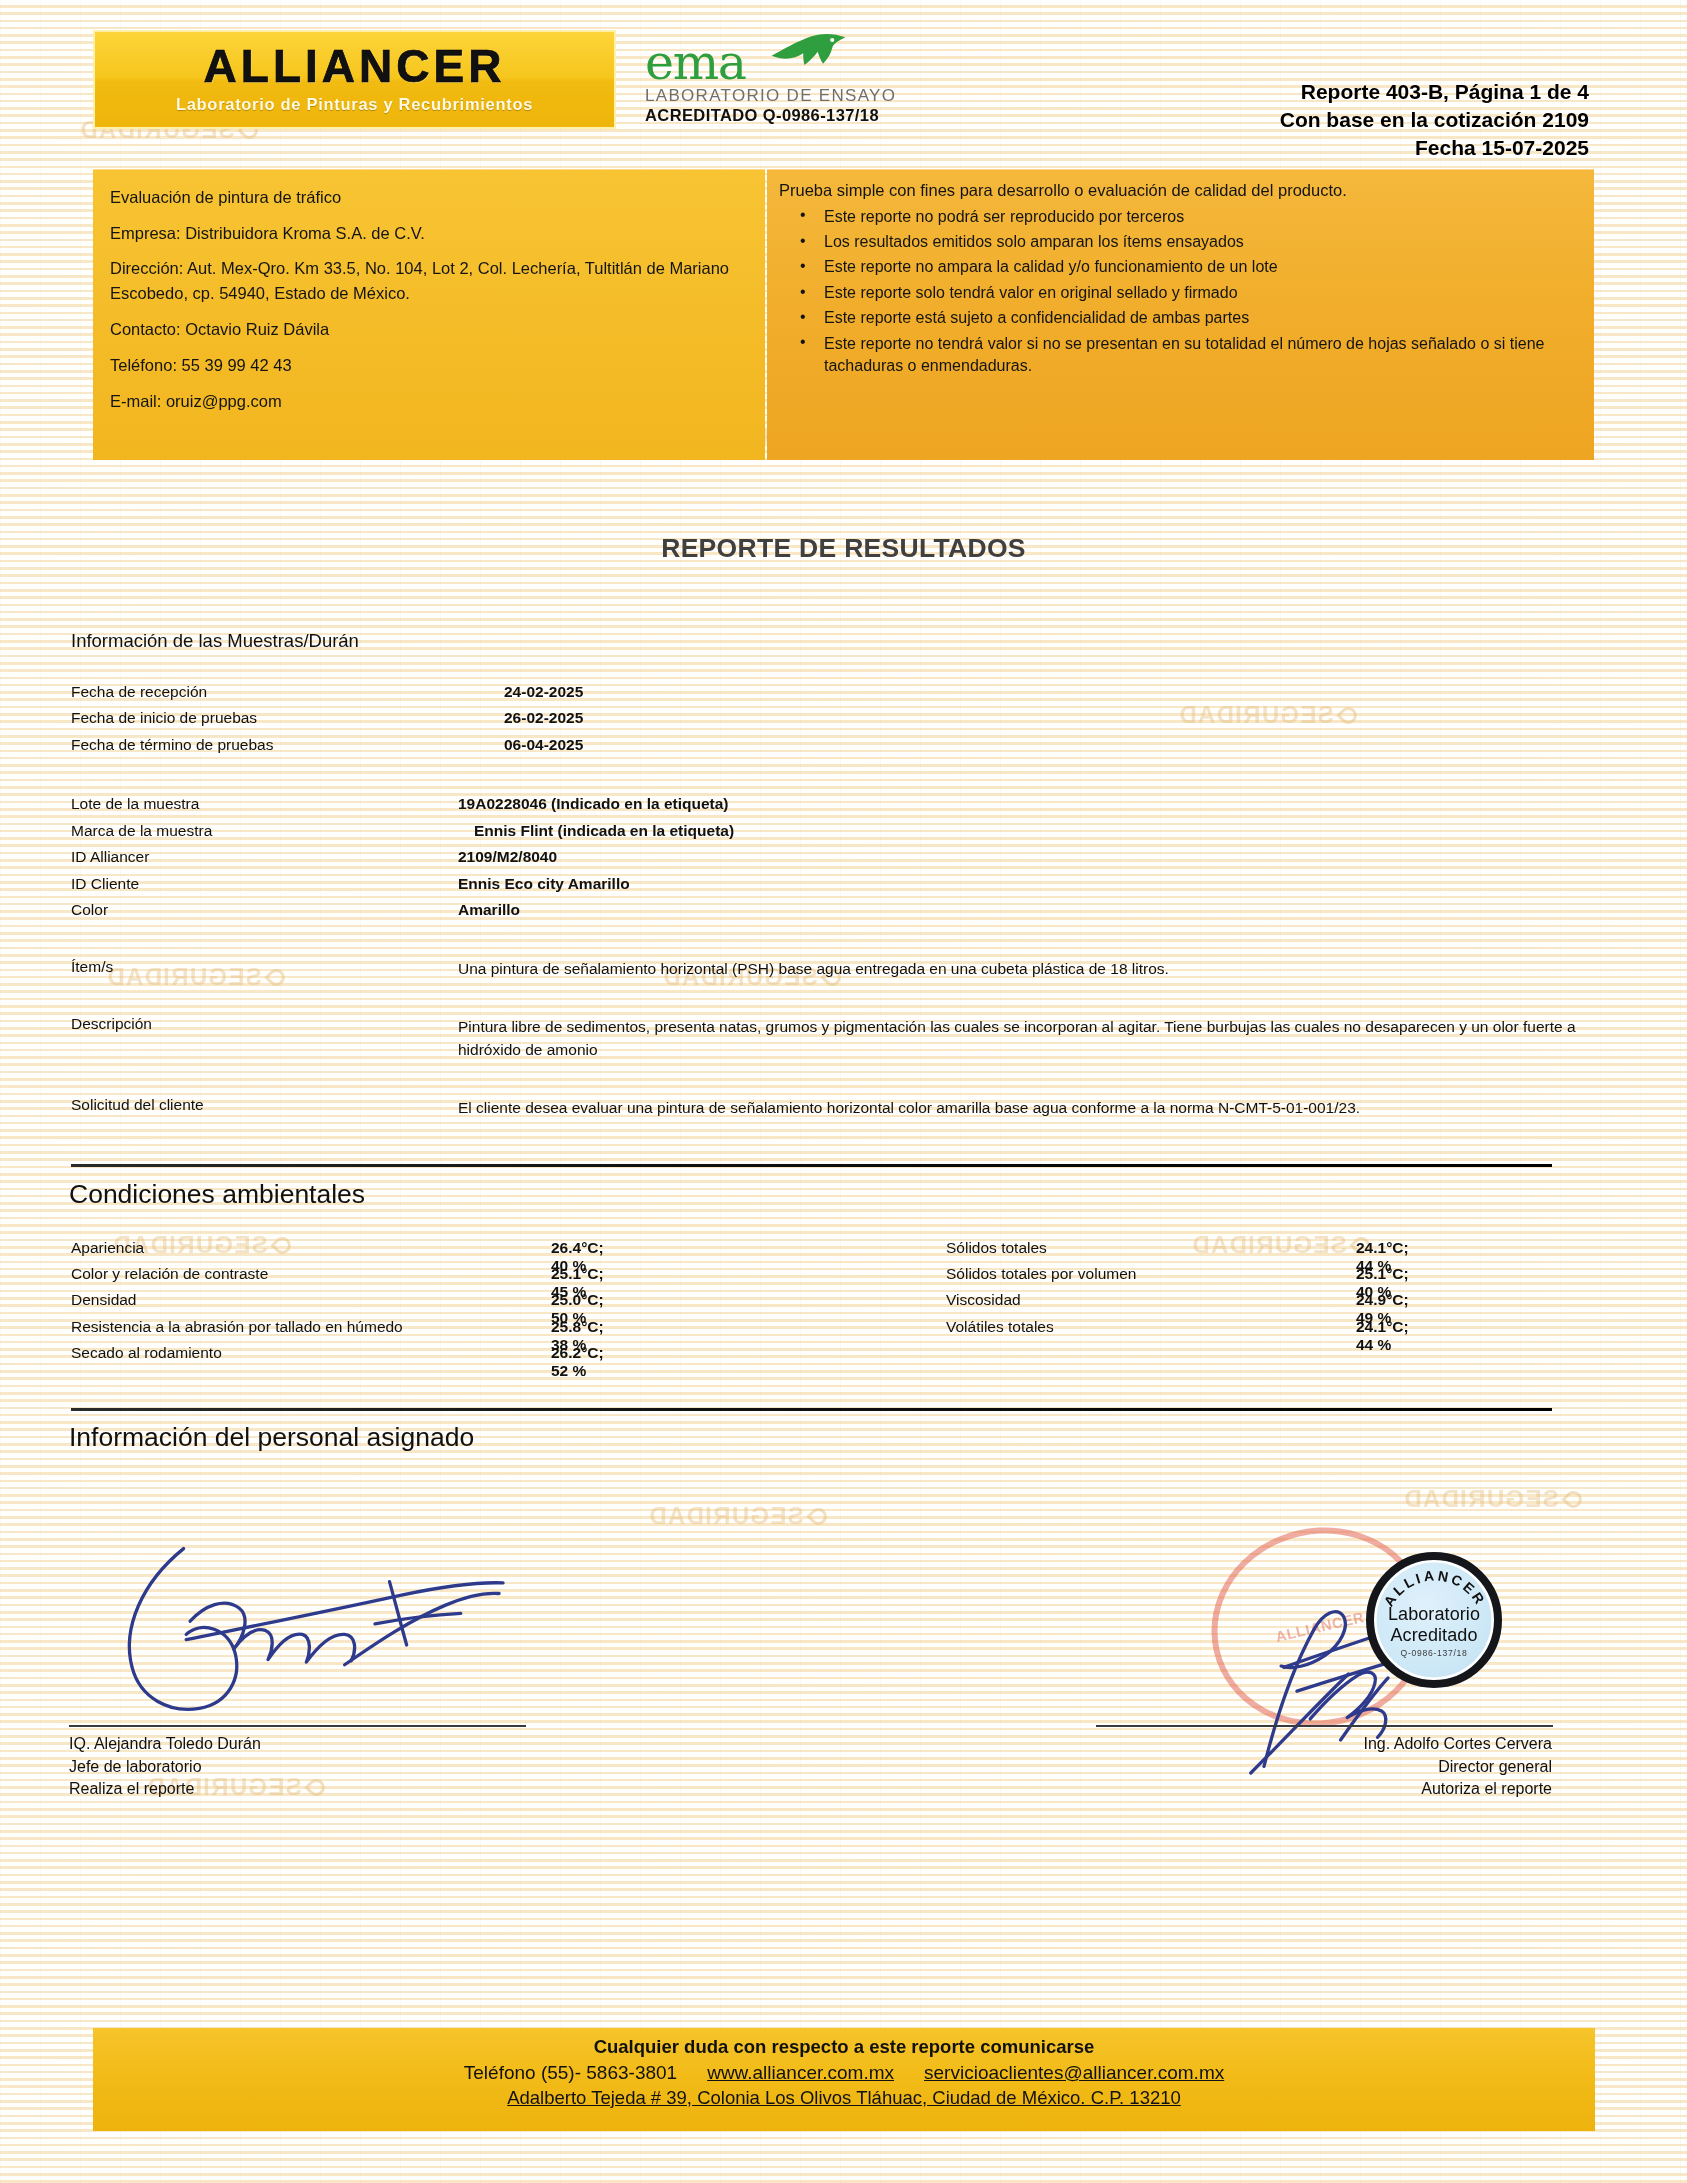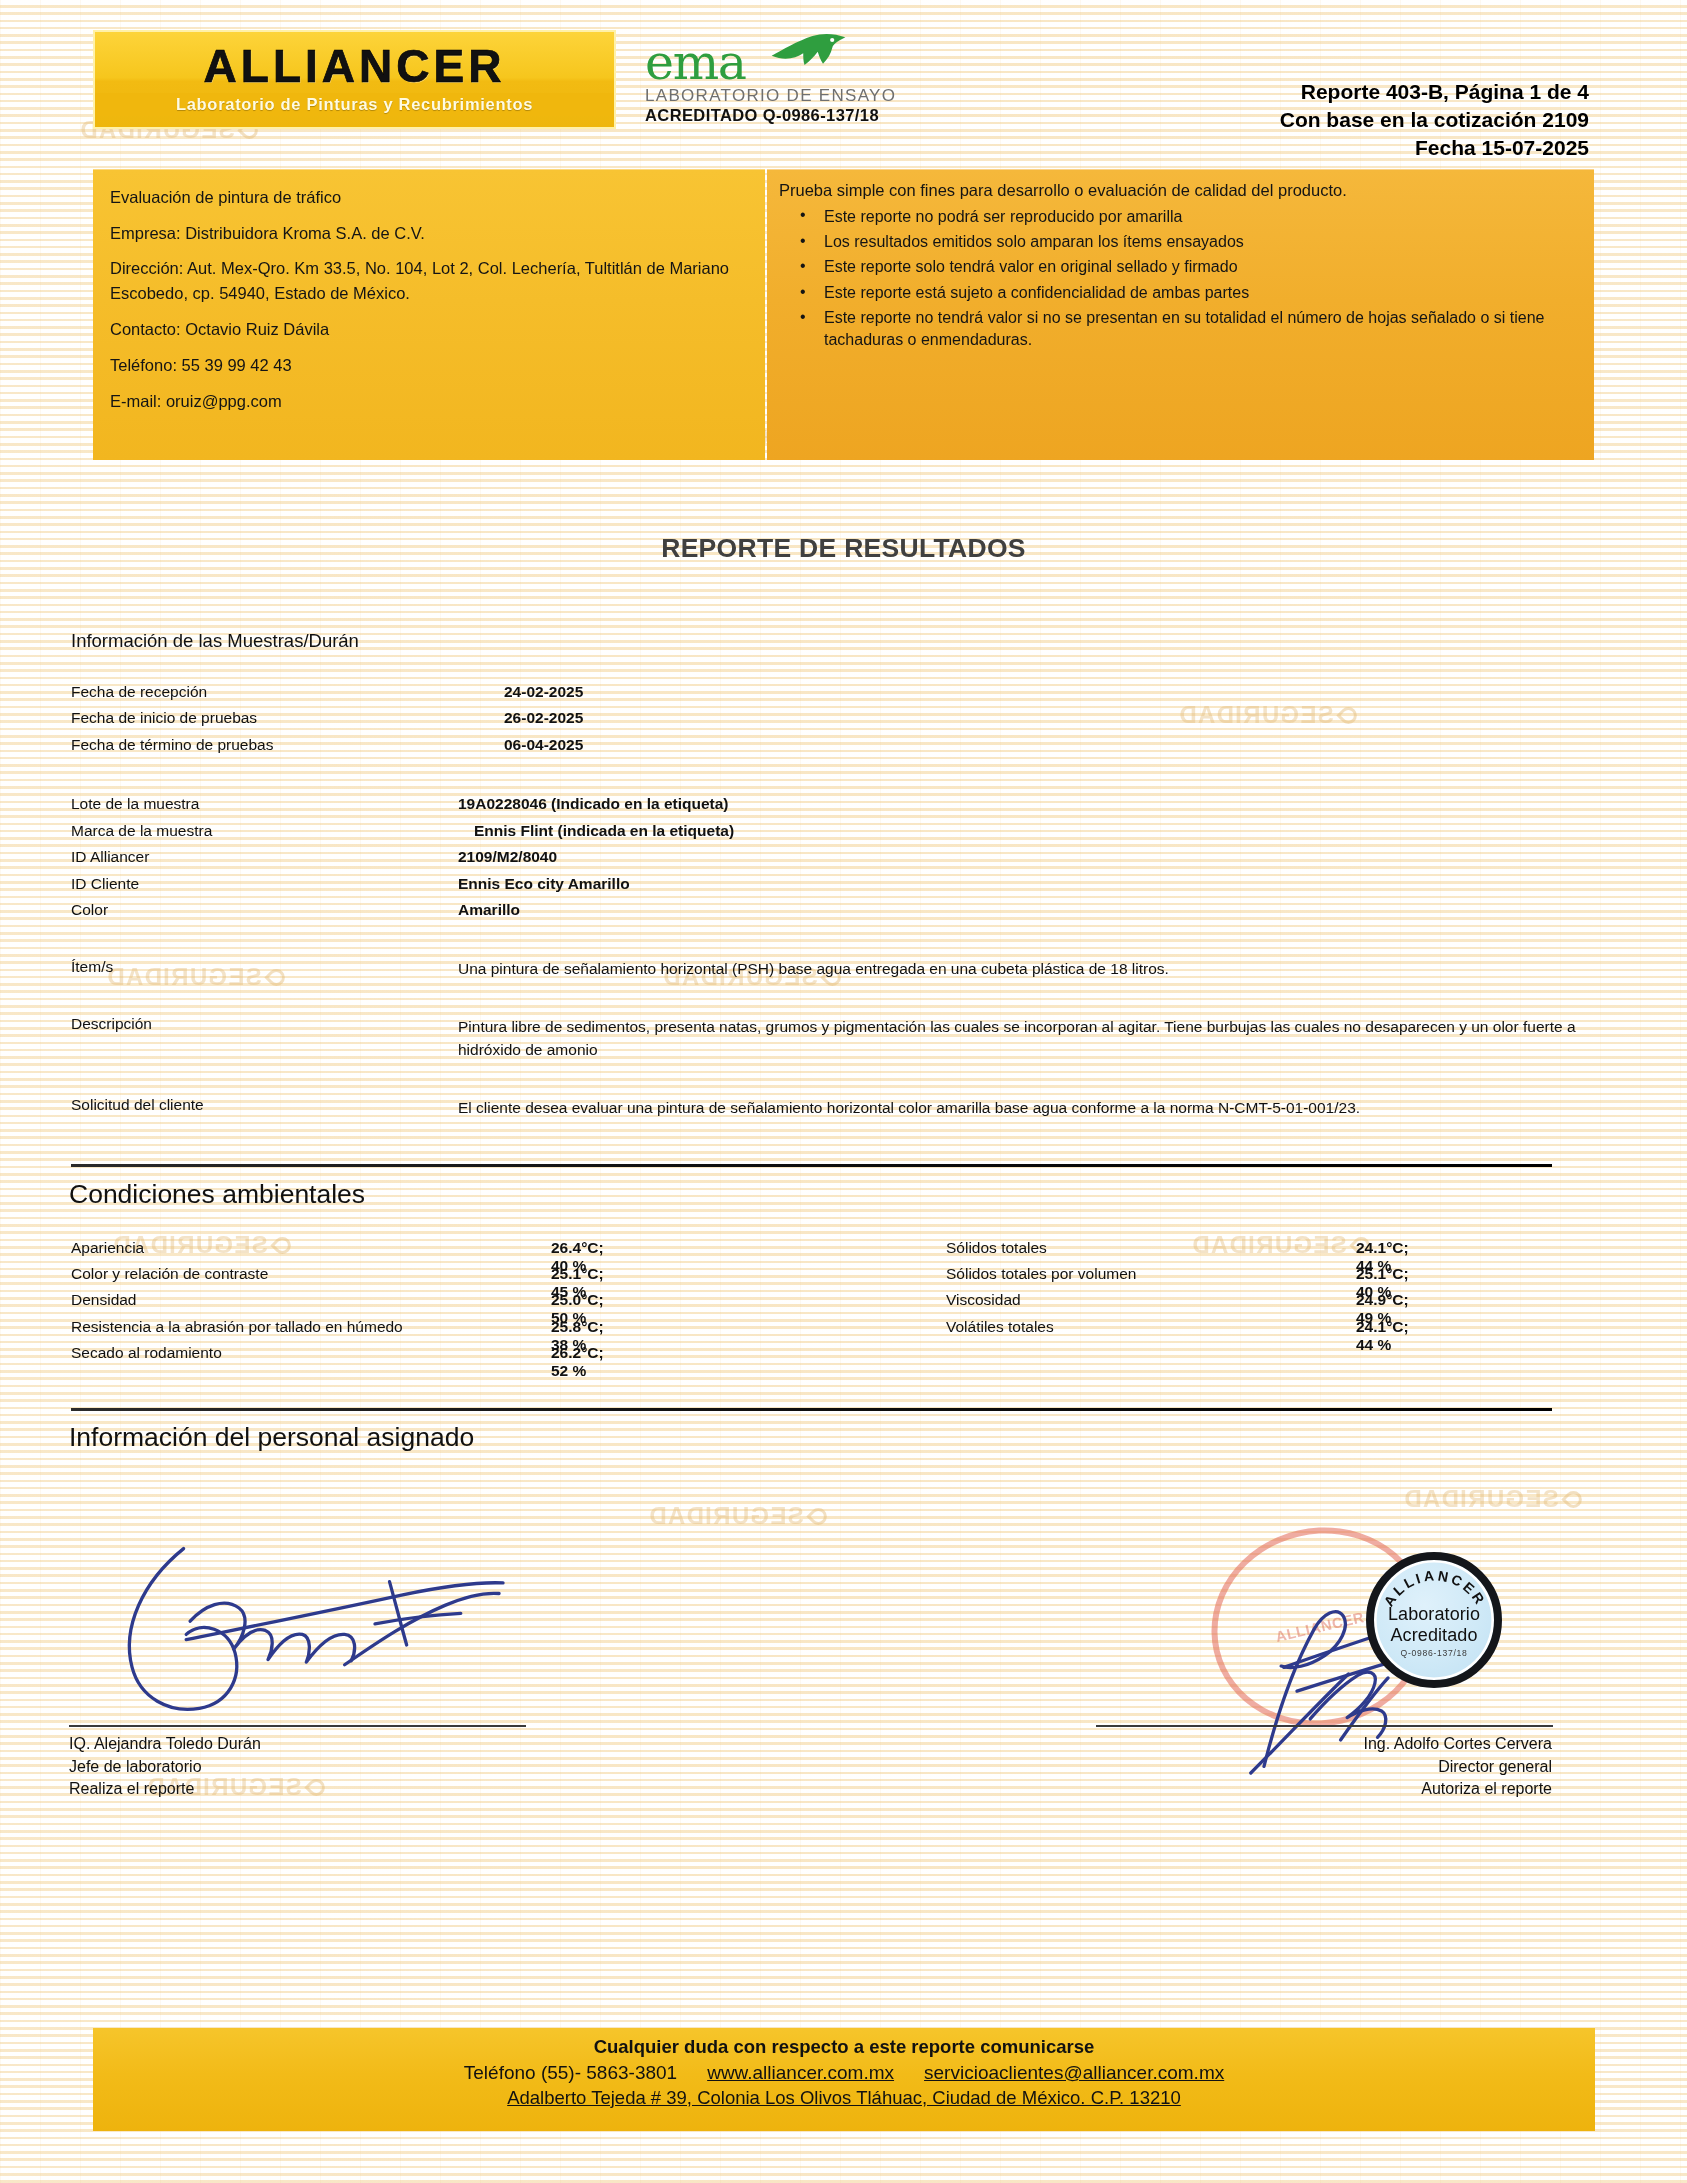--- a/index.html
+++ b/index.html
@@ -250,22 +250,23 @@
     <div class="t">Empresa: Distribuidora Kroma S.A. de C.V.</div>
     <div class="t">Dirección: Aut. Mex-Qro. Km 33.5, No. 104, Lot 2, Col. Lechería, Tultitlán de Mariano Escobedo, cp. 54940, Estado de México.</div>
     <div class="t">Contacto: Octavio Ruiz Dávila</div>
     <div class="t">Teléfono: 55 39 99 42 43</div>
     <div class="t">E-mail: oruiz@ppg.com</div>
   </div>
 
   <div class="panel-right">
     <div class="intro">Prueba simple con fines para desarrollo o evaluación de calidad del producto.</div>
     <ul>
-      <li>Este reporte no podrá ser reproducido por amarilla</li>
+      <li>Este reporte no podrá ser reproducido por terceros</li>
       <li>Los resultados emitidos solo amparan los ítems ensayados</li>
+      <li>Este reporte no ampara la calidad y/o funcionamiento de un lote</li>
       <li>Este reporte solo tendrá valor en original sellado y firmado</li>
       <li>Este reporte está sujeto a confidencialidad de ambas partes</li>
       <li>Este reporte no tendrá valor si no se presentan en su totalidad el número de hojas señalado o si tiene tachaduras o enmendaduras.</li>
     </ul>
   </div>
 
 
   <div class="title">REPORTE DE RESULTADOS</div>
 
   <div class="sec-head" style="left:71px; top:630px;">Información de las Muestras/Durán</div>

